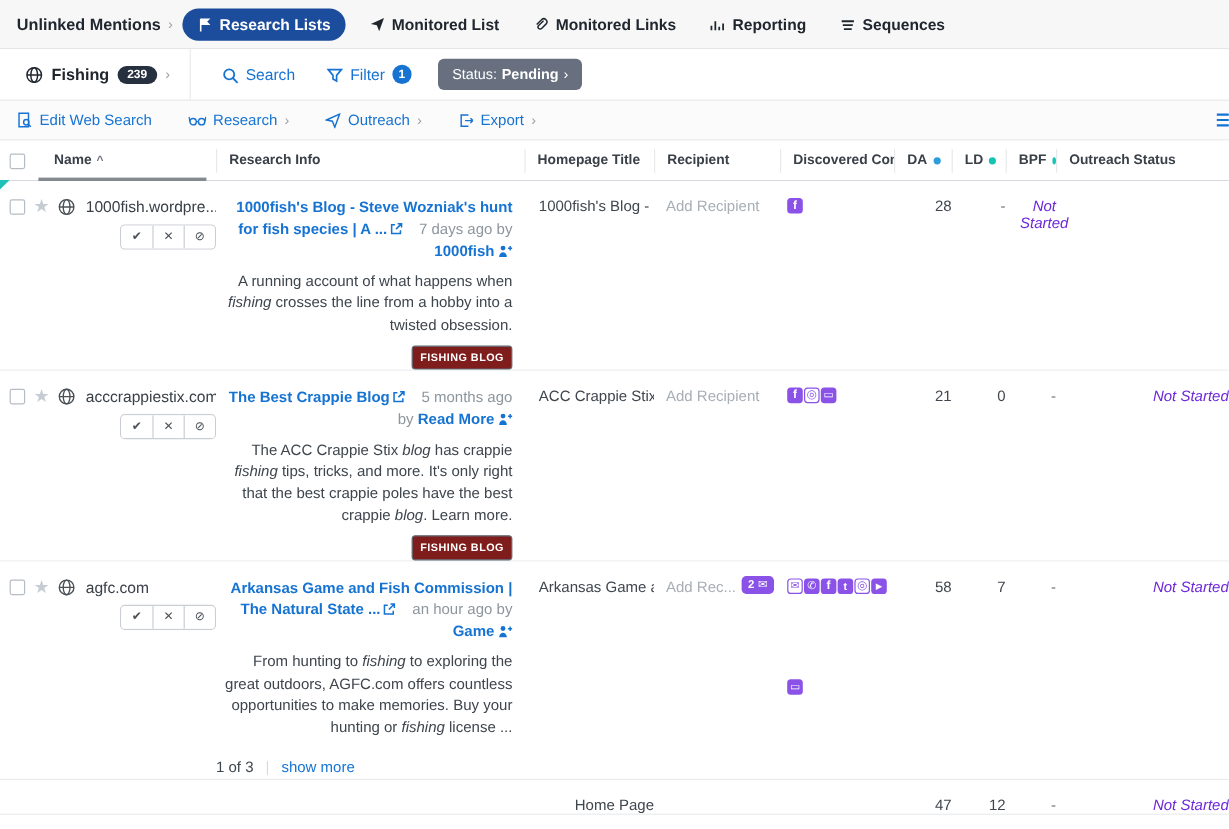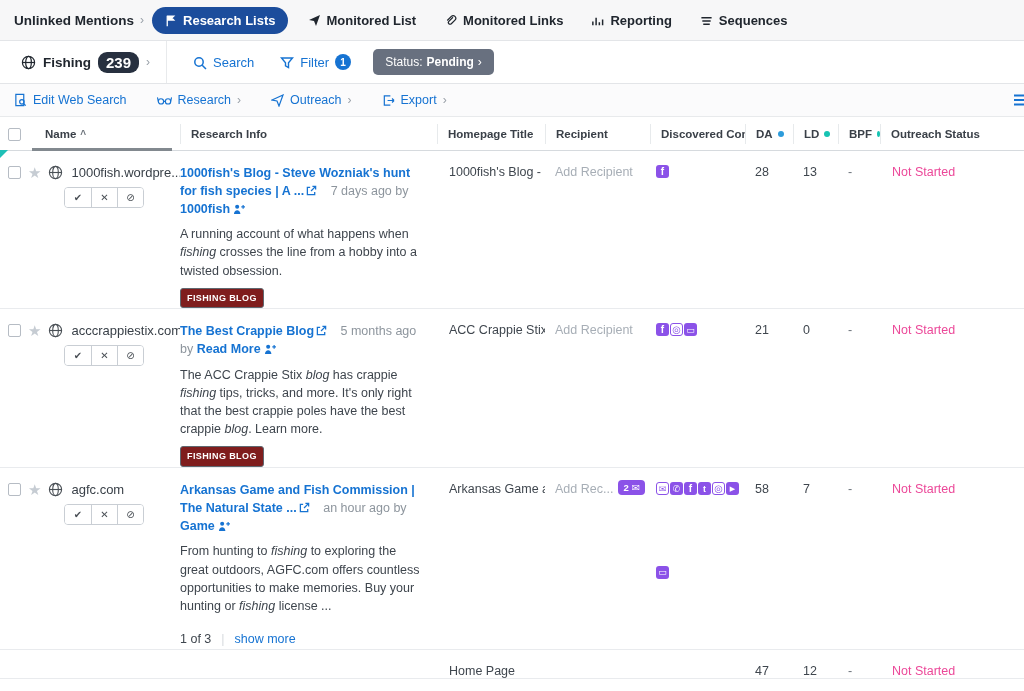--- a/index.html
+++ b/index.html
@@ -16,39 +16,39 @@
     color:#20262e; padding:6px 12px; border-radius:16px; cursor:pointer; white-space:nowrap; }
   .tab .ticon { color:#20262e; }
   .tab.active { background:#1c4d9c; color:#fff; margin:0 4px; }
   .tab.active .ticon { color:#fff; }
 
   
   .bar2 { height:43px; background:#fff; border-bottom:1px solid #e3e5e8; display:flex; align-items:center; }
   .listgrp { display:flex; align-items:center; gap:7px; padding:0 16px 0 14px; height:100%;
     border-right:1px solid #e8eaec; cursor:pointer; }
   .listname { font-weight:bold; font-size:13.5px; color:#20262e; }
-  .cntbadge { background:#27303f; color:#fff; font-size:15px; font-weight:bold;
+  .cntbadge { background:#27303f; color:#fff; font-size:10px; font-weight:bold;
     padding:2px 8px; border-radius:9px; }
   .b2item { display:flex; align-items:flex-end; gap:6px; color:#1673d2; font-size:13px;
     margin-left:26px; cursor:pointer; }
   .fcount { background:#1673d2; color:#fff; width:16px; height:16px; border-radius:50%;
     font-size:10px; font-weight:bold; display:flex; align-items:center; justify-content:center; }
   .statuschip { margin-left:22px; background:#68707f; color:#fff; font-size:12px;
     padding:6px 12px; border-radius:5px; cursor:pointer; display:flex; gap:4px; align-items:center; }
   .statuschip b { font-weight:bold; }
 
   
   .bar3 { height:33px; background:#fbfbfc; border-bottom:1px solid #e8eaec;
     display:flex; align-items:center; padding-left:14px; position:relative; }
   .b3item { display:flex; align-items:center; gap:6px; color:#1673d2; font-size:12.5px;
     margin-right:30px; cursor:pointer; }
   .hamb { position:absolute; left:1013px; top:9px; color:#1673d2; }
 
   
-  .grid { display:grid; grid-template-columns:180px 257px 108px 105px 95px 48px 45px 42px 1fr; }
+  .grid { display:grid; grid-template-columns:180px 257px 108px 105px 95px 48px 45px 42px 1fr;text-align:right; }
   .thead { height:34px; background:#fff; border-bottom:1px solid #d6dade; align-items:center; }
   .th { font-size:11.5px; font-weight:bold; color:#3a4048; padding-left:10px; white-space:nowrap;
     overflow:hidden; display:flex; align-items:center; gap:5px; height:20px; border-left:1px solid #e7eaec; cursor:pointer; }
   .th.first { border-left:none; padding-left:8px; position:relative; height:34px; gap:0; }
   .th.first .cb { margin-right:24px; }
   .sortmark { color:#6d747c; font-size:10px; font-weight:bold; margin-left:4px; }
   .nameline { position:absolute; left:32px; bottom:0; width:140px; height:3px; background:#82898f; }
   .dot { width:6px; height:6px; border-radius:50%; display:inline-block; }
   .dot.blue { background:#2d9cdb; } .dot.teal { background:#17c3b2; }
 
@@ -95,21 +95,21 @@
     display:inline-flex; align-items:center; justify-content:center; font-weight:bold; cursor:pointer; flex:none; }
   .ci-email, .ci-instagram { background:#fff; border:1.5px solid #8b52e8; color:#8b52e8; }
   .ci-email::before { content:"✉"; font-size:9px; }
   .ci-phone::before { content:"✆"; font-size:9px; }
   .ci-facebook::before { content:"f"; font-size:10px; }
   .ci-twitter::before { content:"t"; font-size:9px; }
   .ci-instagram::before { content:"◎"; font-size:10px; }
   .ci-youtube::before { content:"▶"; font-size:7px; }
   .ci-card::before { content:"▭"; font-size:9px; }
   .c-da, .c-ld { padding-left:10px; } .c-bpf { padding-left:10px; color:#6d747c; }
-  .c-status { padding-left:12px; color:#ec4899; }
+  .c-status { padding-left:12px; color:#6d28d9;font-style:italic; }
 </style>
 </head>
 <body>
 
 <div class="topnav">
   <span class="crumb">
     <span>Unlinked Mentions</span>
     <span class="chev">›</span>
   </span>
   <span class="tab active">
@@ -314,21 +314,20 @@
     </div>
     <div class="cell c-home">1000fish's Blog - Stev</div>
     <div class="cell c-recip">
       <span class="addrec">Add Recipient</span>
 
     </div>
     <div class="cell c-disc">
         <span class="ci ci-facebook"></span>
       </div>
     <div class="cell c-da">28</div>
-    <div class="cell c-ld">13</div>
     <div class="cell c-bpf">-</div>
     <div class="cell c-status">Not Started</div>
   </div>
 
   <div class="grid row">
     <div class="cell c-name">
       <div class="nline">
         <span class="cb"></span>
         <span class="star">★</span>
         <span class="globe">

